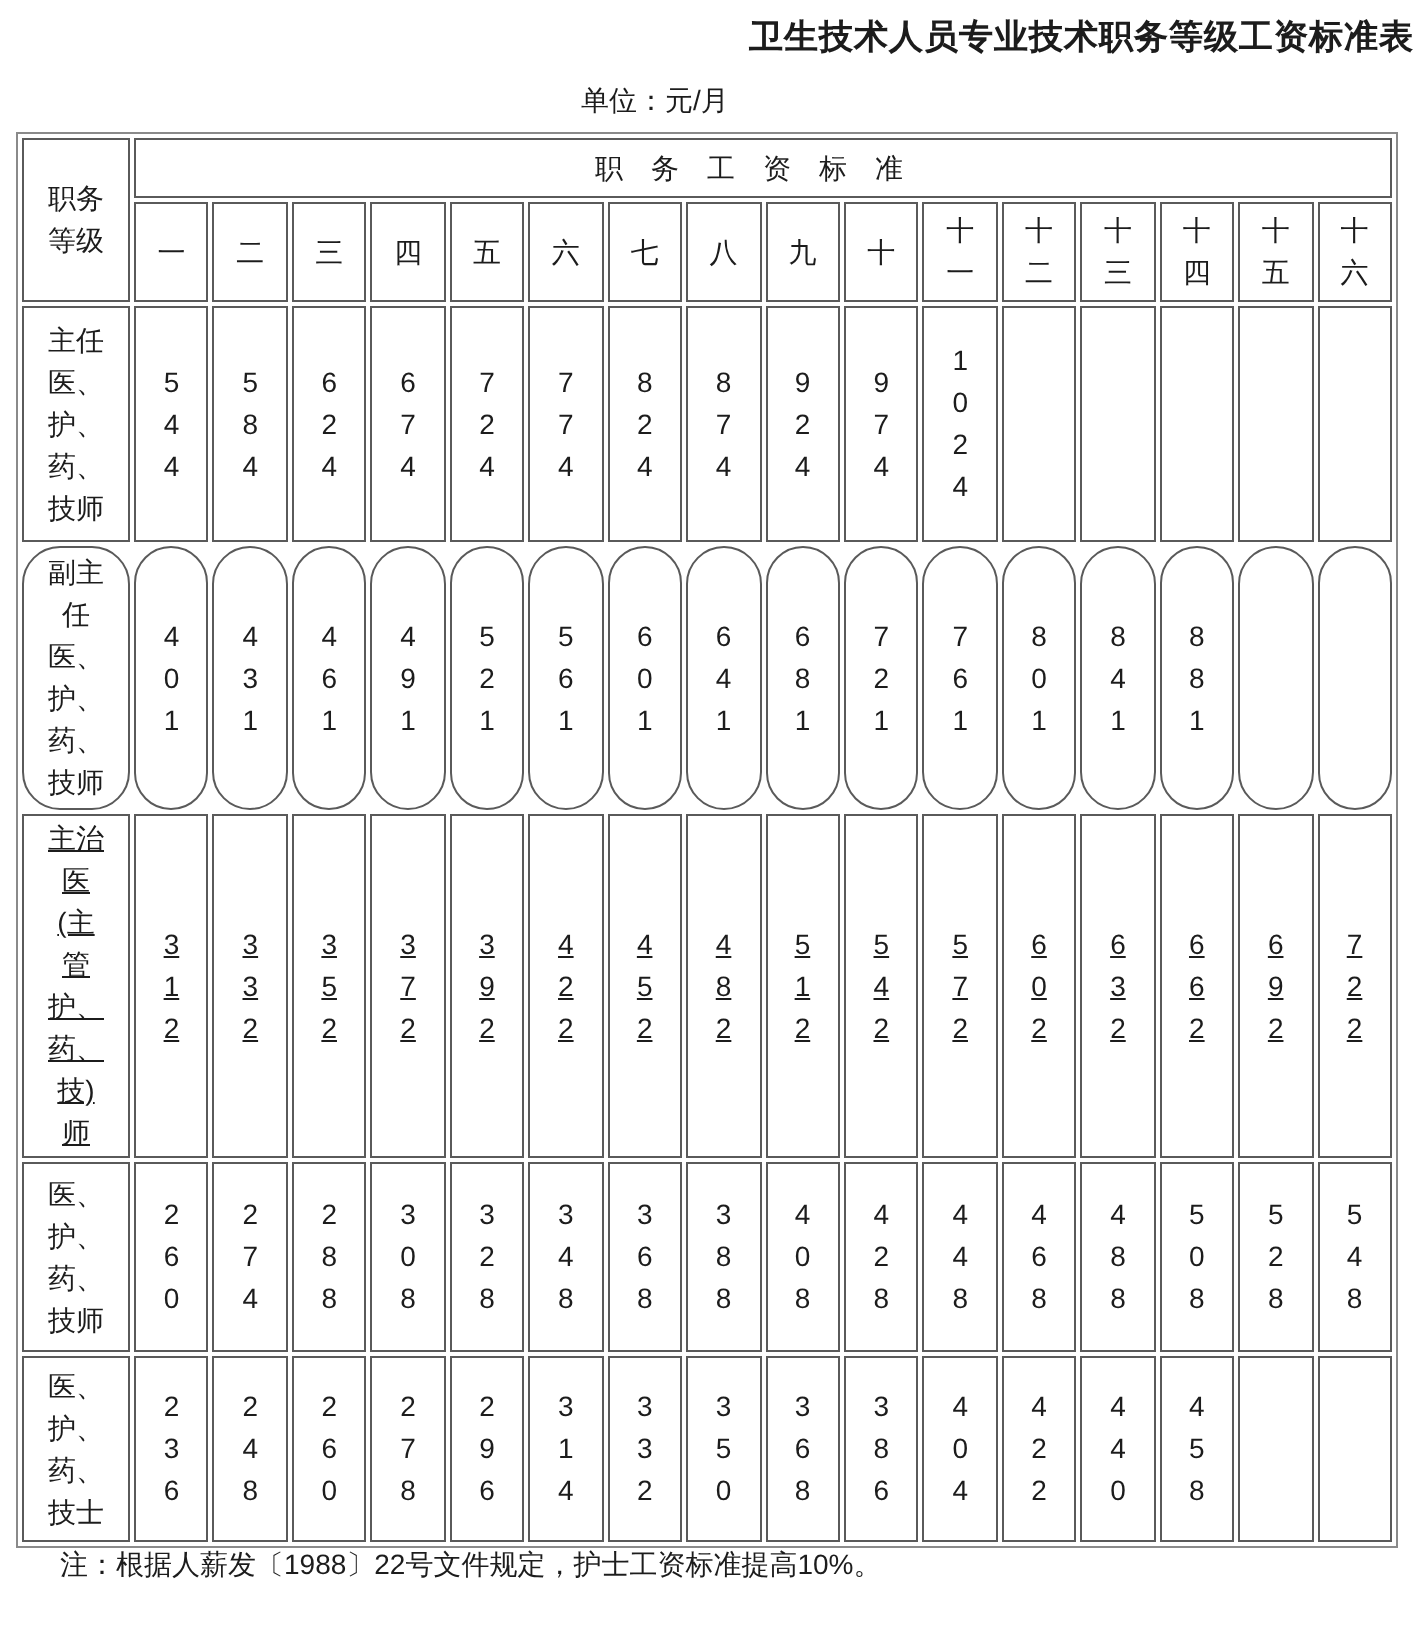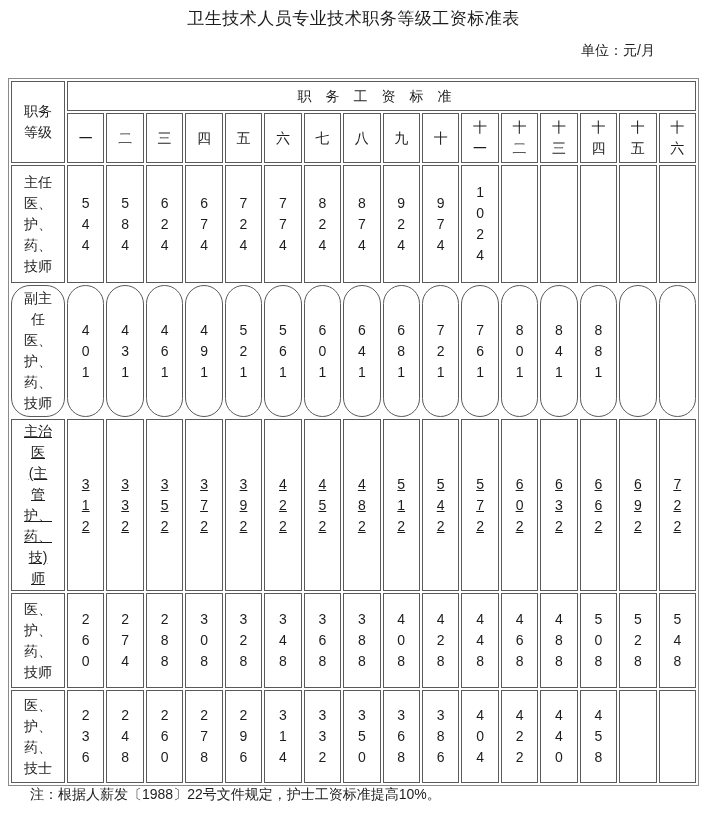--- a/index.html
+++ b/index.html
@@ -5,32 +5,32 @@
   html, body { margin: 0; padding: 0; }
   body {
     width: 707px;
     height: 822px;
     background: #ffffff;
     color: #1c1c1c;
     font-family: "Liberation Sans", "DejaVu Sans", sans-serif;
     overflow: hidden;
   }
   .page-title {
-    text-align: center;
+    text-align: right;
     font-size: 17px;
-    font-weight: normal;
+    font-weight: bold;
     padding-top: 7px;
     letter-spacing: 0.5px;
   }
   .unit-label {
-    text-align: right;
+    text-align: center;
     padding-right: 52px;
     font-size: 14px;
     margin-top: 12px;
-    margin-bottom: 18px;
+    margin-bottom: 6px;
   }
   table.wage-table {
     margin-left: 8px;
     width: 691px;
     table-layout: fixed;
     border-collapse: separate;
     border-spacing: 2px;
     border: 1px solid #8a8a8a;
     background: #ffffff;
   }

